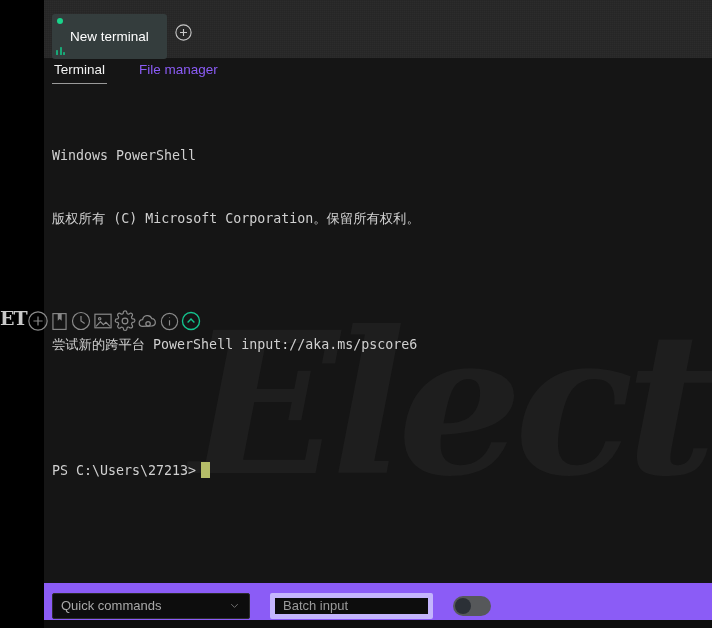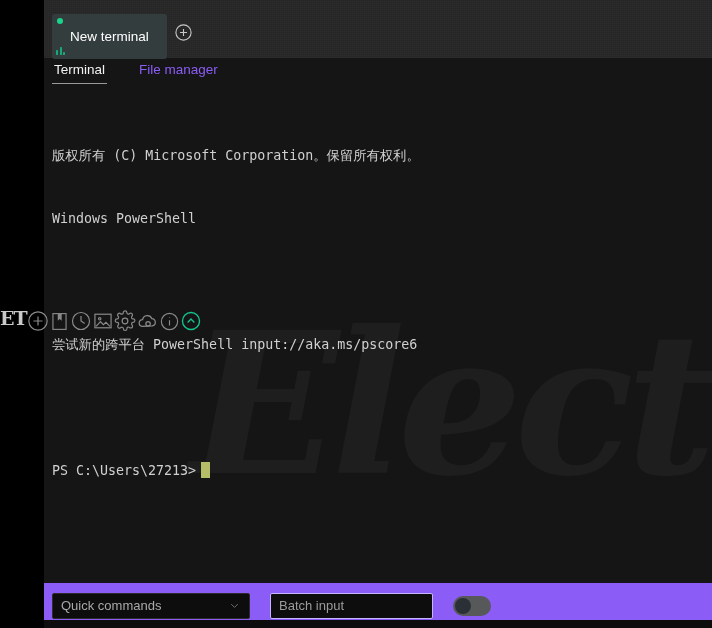--- a/index.html
+++ b/index.html
@@ -159,21 +159,21 @@
     display:flex; align-items:center;
     padding:0 8px;
     color:#a9a9a9; font-size:13px;
     cursor:pointer;
   }
   #quick-commands .qc-label { flex:1 1 auto; }
   #quick-commands .chev { color:#7d7d7d; display:flex; }
   #batch-input {
     width:163px; height:26px;
     background:#0d0d0d;
-    border:1px solid #c4b5fd;
+    border:5px solid #c4b5fd;
     border-radius:2px;
     color:#a9a9a9; font-size:13px;
     padding:0 8px;
     outline:none;
     font-family:"Liberation Sans", sans-serif;
   }
   #batch-input::placeholder { color:#9b9b9b; }
   #batch-toggle {
     width:38px; height:20px;
     background:#56585a;
@@ -279,22 +279,22 @@
     </div>
 
     <div id="subtabs">
       <div class="subtab active">Terminal</div>
       <div class="subtab">File manager</div>
     </div>
 
     <div id="term-wrap">
       <div id="watermark">Electe</div>
       <div id="term-text">
+        <div class="line">Windows PowerShell</div>
         <div class="line">版权所有 (C) Microsoft Corporation。保留所有权利。</div>
-        <div class="line">Windows PowerShell</div>
         <div class="blank"></div>
         <div class="line">尝试新的跨平台 PowerShell input://aka.ms/pscore6</div>
         <div class="blank"></div>
         <div class="line"><span>PS C:\Users\27213&gt;</span><span class="cursor"></span></div>
       </div>
     </div>
 
     <div id="bottombar">
       <div id="quick-commands">
         <span class="qc-label">Quick commands</span>

